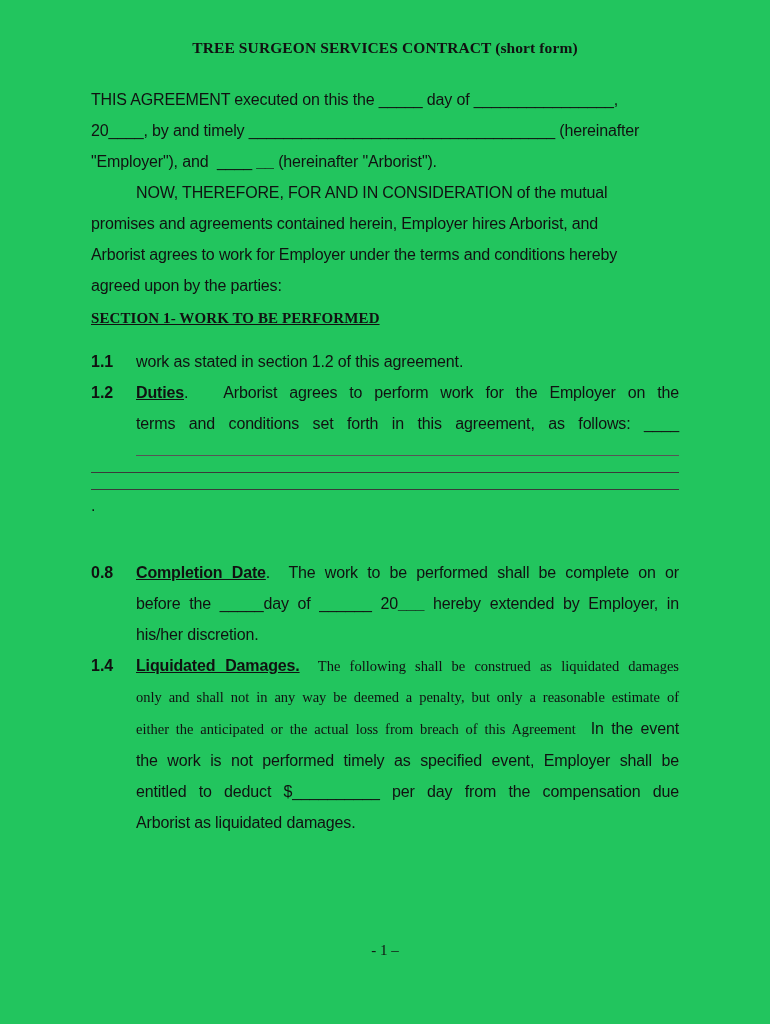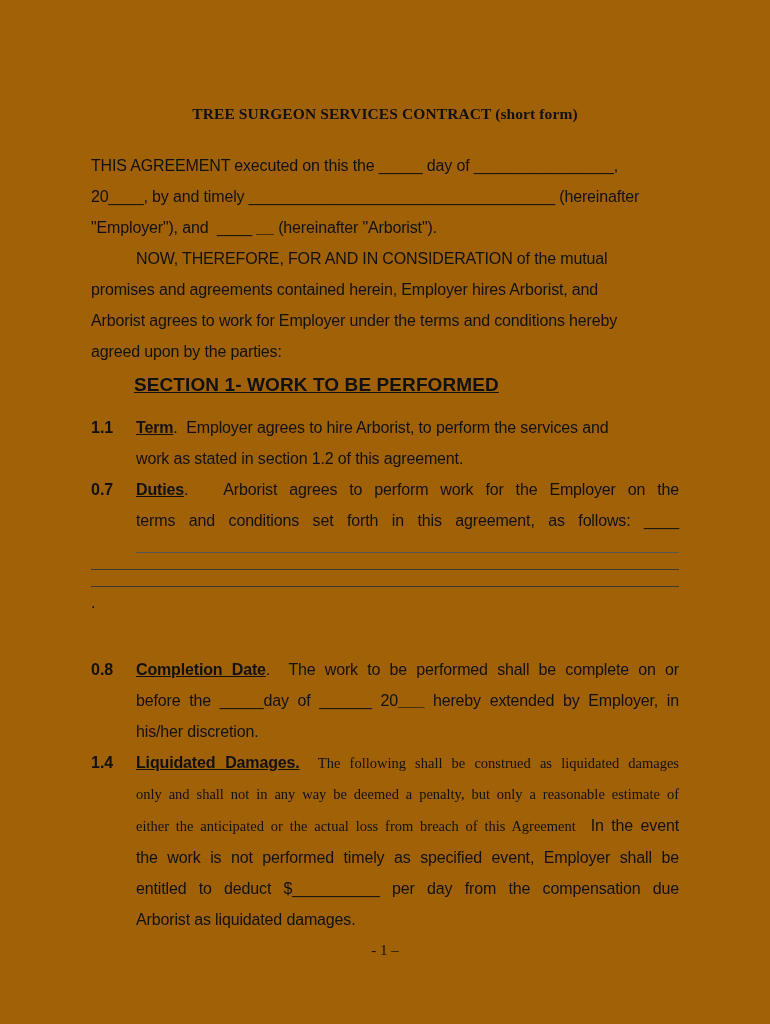--- a/index.html
+++ b/index.html
@@ -6,22 +6,22 @@
   html,body { background:#ffffff; }
   body {
     width:770px; height:1024px;
     font-family:"Liberation Sans", sans-serif;
     color:#111111;
     overflow:hidden;
   }
   .page {
     position:relative;
     width:770px; height:1024px;
-    background:#a16207;
-    padding:104px 91px 0 91px;
+    background:#22c55e;
+    padding:38px 91px 0 91px;
   }
   .title {
     font-family:"Liberation Serif", serif;
     font-weight:bold;
     font-size:15.5px;
     text-align:center;
     letter-spacing:.1px;
     line-height:20px;
   }
   .body-copy { margin-top:26px; }
@@ -32,27 +32,26 @@
     white-space:nowrap;
   }
   .just {
     white-space:normal;
     text-align:justify;
     text-align-last:justify;
   }
   .indent1 { text-indent:45px; }
   .sec-head {
     margin-top:7px;
-    font-family:Liberation Sans, sans-serif;
+    font-family:Liberation Serif, serif;
     font-weight:bold;
     text-decoration:underline;
-    font-size:19px;
+    font-size:15px;
     line-height:21px;
     letter-spacing:.1px;
-    margin-left:43px;
   }
   .clauses { margin-top:17px; }
   .item { position:relative; padding-left:45px; }
   .num {
     position:absolute; left:0; top:0;
     font-weight:bold;
     font-size:16px; line-height:31px;
   }
   .bu { font-weight:bold; text-decoration:underline; }
   .b  { font-weight:bold; }
@@ -93,26 +92,25 @@
     <div class="line">promises and agreements contained herein, Employer hires Arborist, and</div>
     <div class="line">Arborist agrees to work for Employer under the terms and conditions hereby</div>
     <div class="line">agreed upon by the parties:</div>
 
     <div class="sec-head">SECTION 1- WORK TO BE PERFORMED</div>
 
     <div class="clauses">
 
       <div class="item">
         <span class="num">1.1</span>
-        <div class="line"><span class="bu">Term</span><span>.&nbsp; Employer agrees to hire Arborist, to perform the services and</span></div>
         <div class="line">work as stated in section 1.2 of this agreement.</div>
       </div>
 
       <div class="item">
-        <span class="num">0.7</span>
+        <span class="num">1.2</span>
         <div class="line just"><span class="bu">Duties</span><span>.&nbsp;&nbsp; Arborist agrees to perform work for the Employer on the</span></div>
         <div class="line just"><span>terms and conditions set forth in this agreement, as follows: </span><span>____</span></div>
       </div>
 
       <div class="rule rule-indent"></div>
       <div class="rule"></div>
       <div class="rule"></div>
 
       <div class="line">.</div>
 

